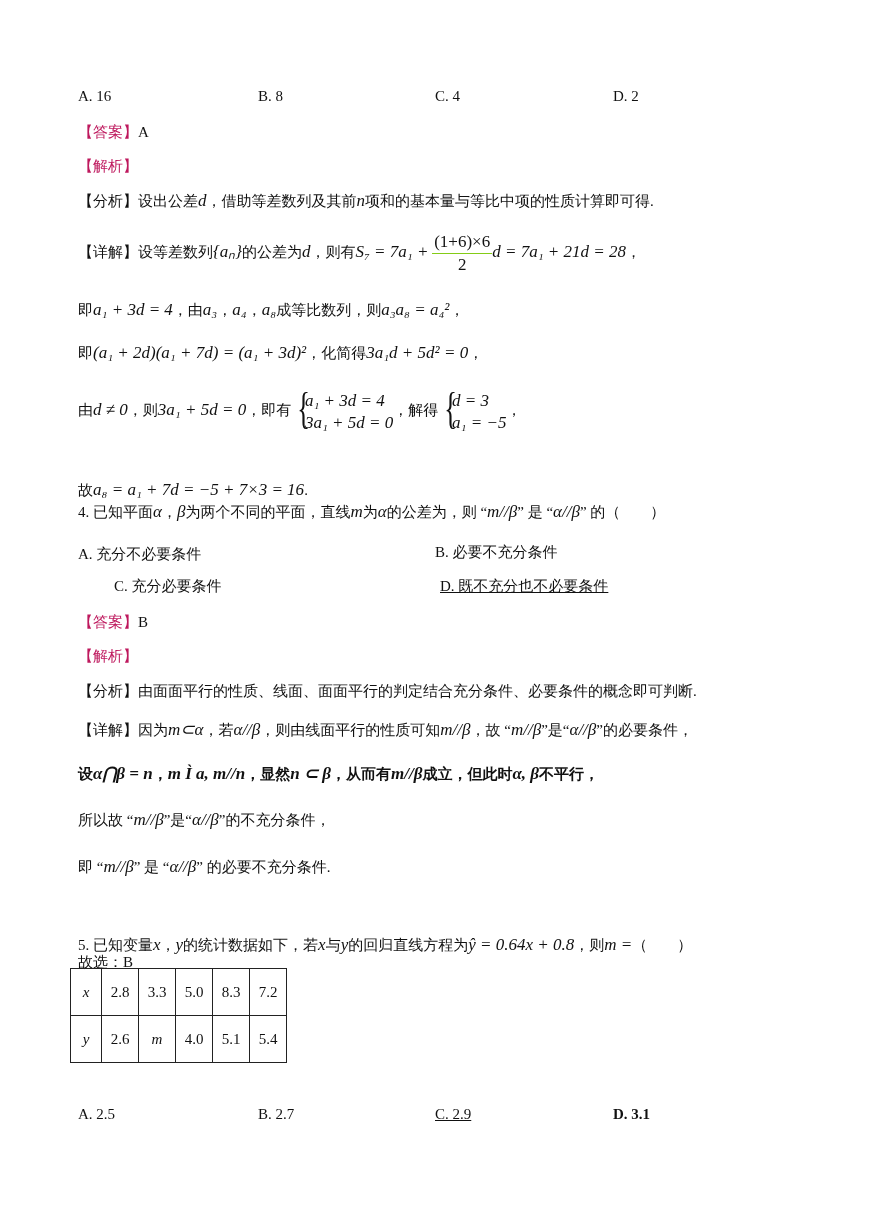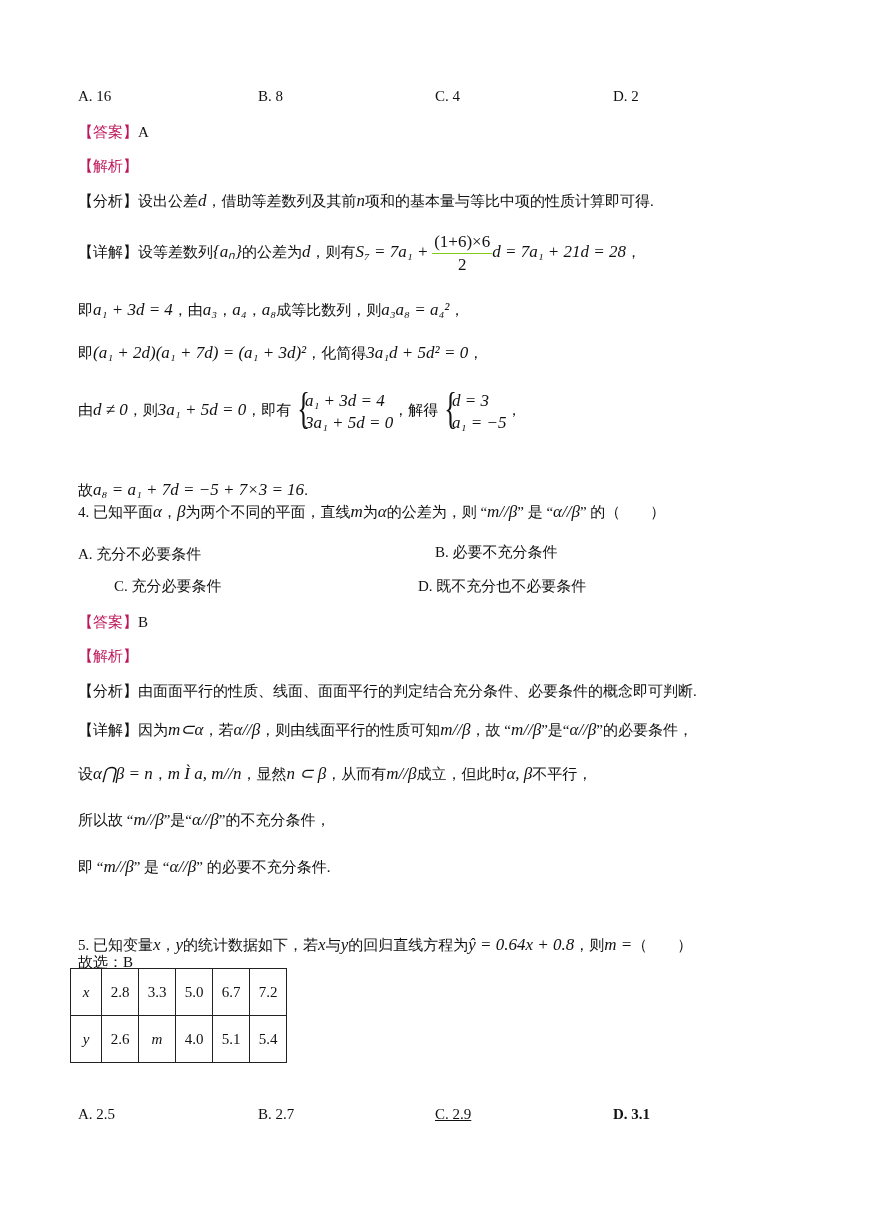--- a/index.html
+++ b/index.html
@@ -66,38 +66,38 @@
 </div>
 
 <div class="line" style="top:502px;">
   <span>4. 已知平面</span><span class="m">α</span><span>，</span><span class="m">β</span><span>为两个不同的平面，直线</span><span class="m">m</span><span>为</span><span class="m">α</span><span>的公差为，则 “</span><span class="m">m//β</span><span>” 是 “</span><span class="m">α//β</span><span>” 的（　　）</span>
 </div>
 
 <div>
   <span class="opt" style="left:78px;top:545px;">A.  充分不必要条件</span>
   <span class="opt" style="left:435px;top:543px;">B.  必要不充分条件</span>
   <span class="opt" style="left:78px;top:577px;margin-left:36px;">C.  充分必要条件</span>
-  <span class="opt" style="left:418px;top:577px;">D.  既不充分也不必要条件</span>
+  <span class="opt" style="left:440px;top:577px;text-decoration:underline;">D.  既不充分也不必要条件</span>
 </div>
 
 <div class="line" style="top:612px;">
   <span class="blue">【答案】</span><span>B</span>
 </div>
 
 <div class="line blue" style="top:646px;">【解析】</div>
 
 <div class="line" style="top:681px;">
   <span>【分析】</span><span>由面面平行的性质、线面、面面平行的判定结合充分条件、必要条件的概念即可判断.</span>
 </div>
 
 <div class="line" style="top:720px;">
   <span>【详解】</span><span>因为</span><span class="m">m⊂α</span><span>，若</span><span class="m">α//β</span><span>，则由线面平行的性质可知</span><span class="m">m//β</span><span>，故 “</span><span class="m">m//β</span><span>”是“</span><span class="m">α//β</span><span>”的必要条件，</span>
 </div>
 
-<div class="line" style="top:764px;">
+<div class="line" style="top:764px;font-weight:bold;">
   <span>设</span><span class="m">α⋂β = n</span><span>，</span><span class="m">m Ì a, m//n</span><span>，显然</span><span class="m">n ⊂ β</span><span>，从而有</span><span class="m">m//β</span><span>成立，但此时</span><span class="m">α, β</span><span>不平行，</span>
 </div>
 
 <div class="line" style="top:810px;">
   <span>所以故 “</span><span class="m">m//β</span><span>”是“</span><span class="m">α//β</span><span>”的不充分条件，</span>
 </div>
 
 <div class="line" style="top:857px;">
   <span>即 “</span><span class="m">m//β</span><span>” 是 “</span><span class="m">α//β</span><span>” 的必要不充分条件.</span>
 </div>
@@ -108,21 +108,21 @@
   <span>5. 已知变量</span><span class="m">x</span><span>，</span><span class="m">y</span><span>的统计数据如下，若</span><span class="m">x</span><span>与</span><span class="m">y</span><span>的回归直线方程为</span><span class="m">ŷ = 0.64x + 0.8</span><span>，则</span><span class="m">m =</span><span>（　　）</span>
 </div>
 
 <table class="data">
   <tbody>
       <tr>
     <td class="h">x</td>
     <td>2.8</td>
     <td>3.3</td>
     <td>5.0</td>
-    <td>6.7</td>
+    <td>8.3</td>
     <td>7.2</td>
   </tr>
   <tr>
     <td class="h">y</td>
     <td>2.6</td>
     <td style="font-style:italic;">m</td>
     <td>4.0</td>
     <td>5.1</td>
     <td>5.4</td>
   </tr>

